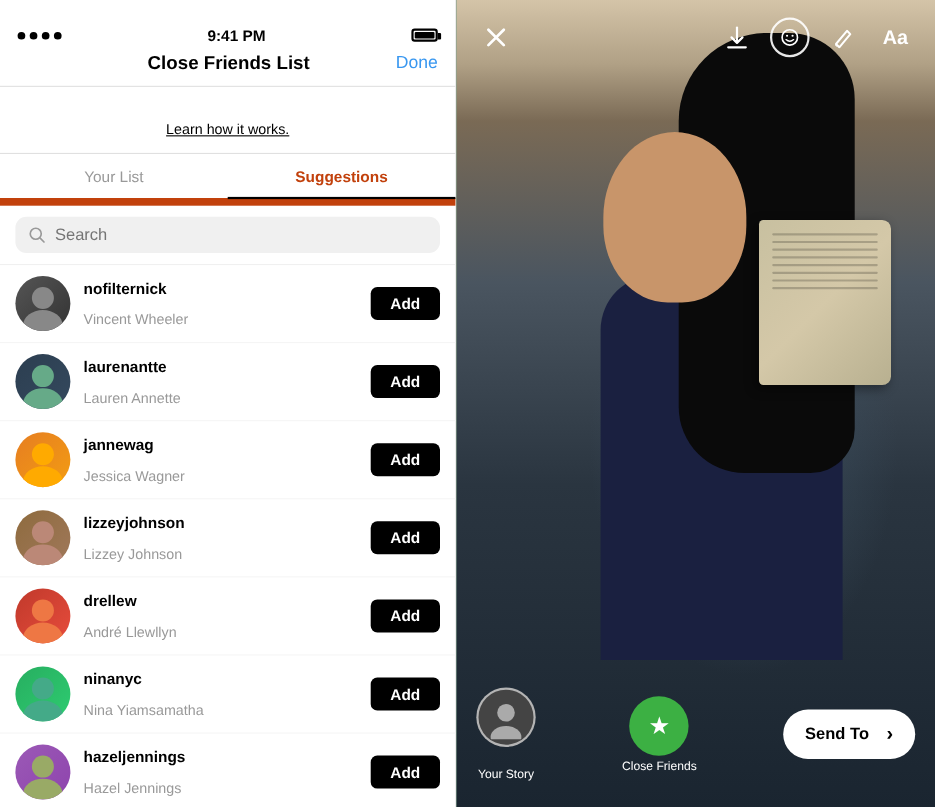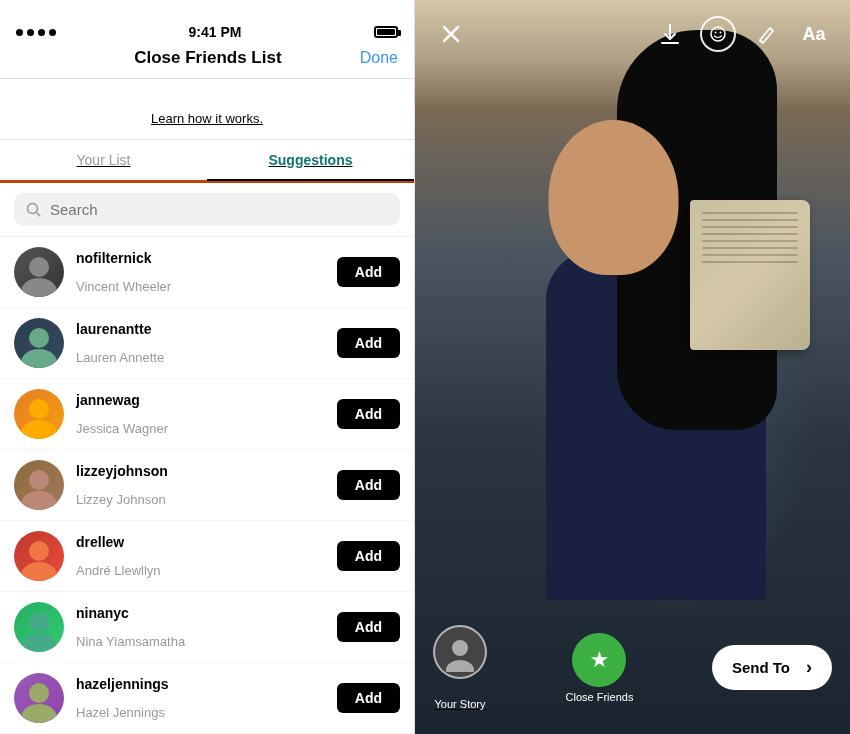--- a/index.html
+++ b/index.html
@@ -79,34 +79,33 @@
       line-height: 1.4;
     }
     .notice-link {
       font-size: 13px;
       color: #000;
       text-decoration: underline;
     }
 
     .tabs {
       display: flex;
-      border-bottom: 3px solid #c2410c;
-      text-decoration: underline;
+      border-bottom: 7px solid #c2410c;
     }
     .tab {
       flex: 1;
       text-align: center;
       padding: 12px 0;
       font-size: 14px;
       color: #999;
       cursor: pointer;
       position: relative;
     }
     .tab.active {
-      color: #0f766e;
+      color: #c2410c;
       font-weight: 700;
     }
     .tab.active::after {
       content: '';
       position: absolute;
       bottom: -1px;
       left: 0; right: 0;
       height: 2px;
       background: #000;
     }
@@ -277,21 +276,20 @@
       padding: 16px 18px 24px;
       z-index: 10;
     }
 
     .story-circle-btn {
       display: flex;
       flex-direction: column;
       align-items: center;
       gap: 19px;
       cursor: pointer;
-      text-decoration: underline;
     }
     .story-circle-avatar {
       width: 54px; height: 54px;
       border-radius: 50%;
       border: 2px solid rgba(255,255,255,0.6);
       background: #444;
       overflow: hidden;
       display: flex; align-items: center; justify-content: center;
     }
     .story-circle-label {

